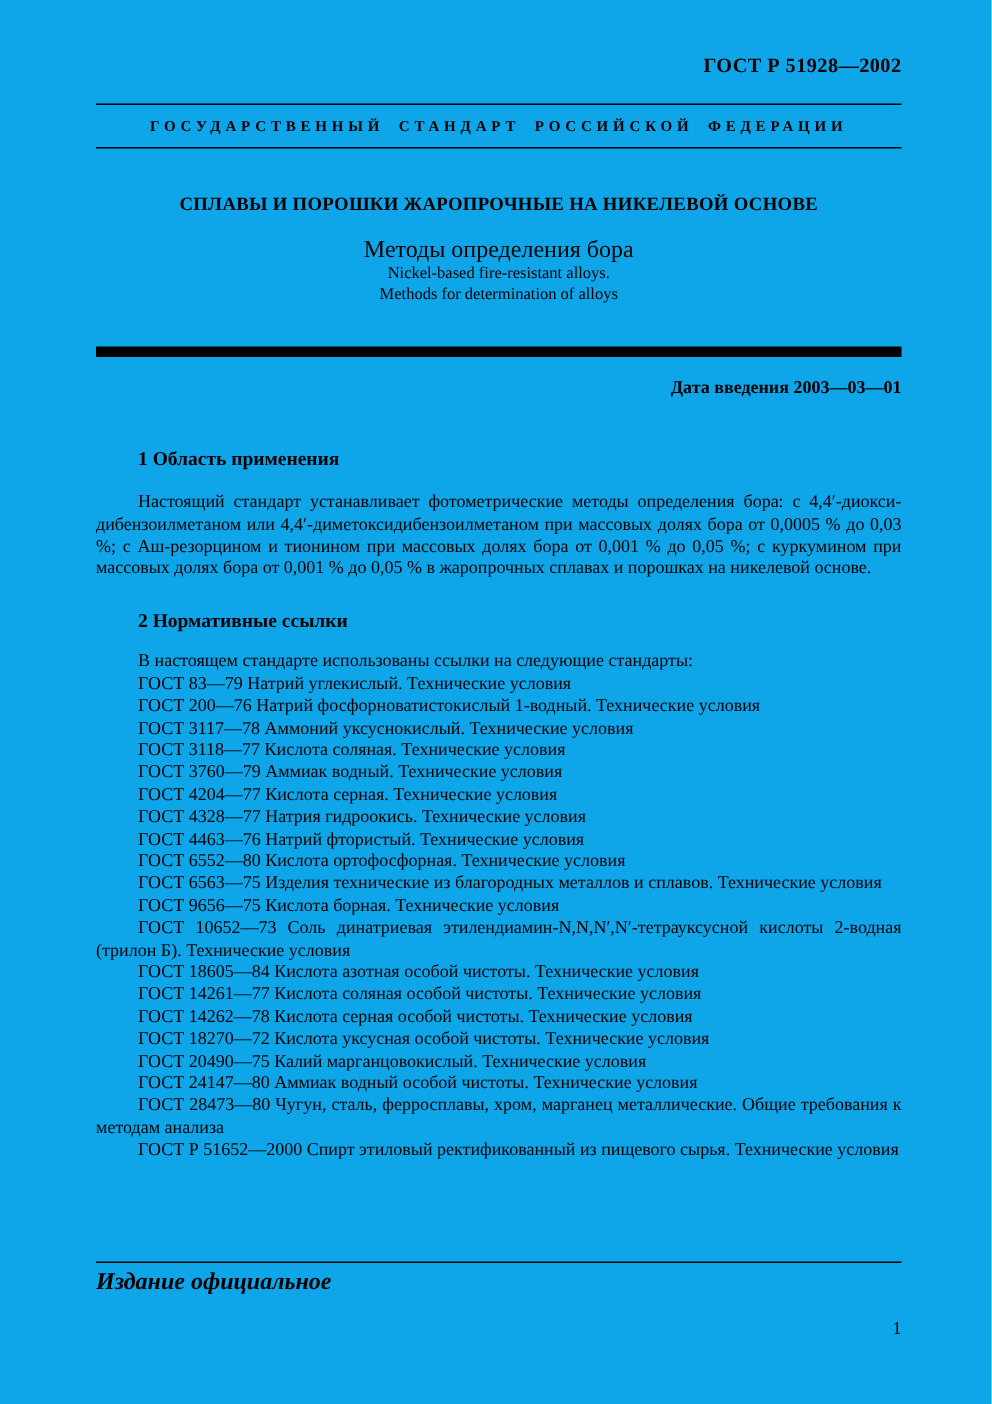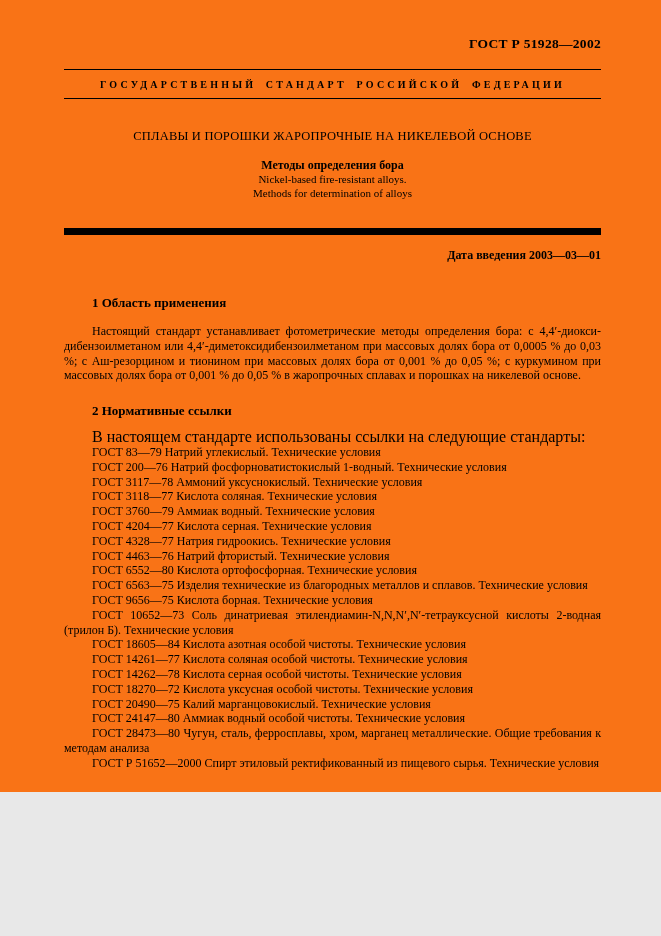--- a/index.html
+++ b/index.html
@@ -1,21 +1,21 @@
 <!DOCTYPE html>
 <html><head>
 <meta charset="utf-8">
 <style>
   * { box-sizing: border-box; }
   html, body { margin: 0; padding: 0; background: #e8e8e8; }
   .page {
     width: 661px;
-    height: 792px;
+    height: 936px;
     margin: 0 auto;
-    background: #f97316;
+    background: #0ea5e9;
     position: relative;
     font-family: "Liberation Serif", "DejaVu Serif", serif;
     color: #000;
     padding: 36px 60px 0 64px;
     overflow: hidden;
   }
   .gost-number {
     text-align: right;
     font-weight: bold;
     font-size: 13.5px;
@@ -31,29 +31,29 @@
     text-align: center;
     font-weight: bold;
     font-size: 10px;
     letter-spacing: 3.2px;
     word-spacing: 4px;
     margin: 9px 0 8px 0;
     white-space: nowrap;
   }
   .main-title {
     text-align: center;
-    font-weight: normal;
+    font-weight: bold;
     font-size: 12.5px;
     margin-top: 30px;
     letter-spacing: 0.2px;
   }
   .subtitle {
     text-align: center;
-    font-weight: bold;
-    font-size: 12px;
+    font-weight: normal;
+    font-size: 16px;
     margin-top: 14px;
   }
   .english-block {
     text-align: center;
     font-size: 11px;
     line-height: 13.5px;
   }
   .thick-bar {
     height: 7px;
     background: #000;
@@ -75,21 +75,21 @@
   .section-heading.second { margin-top: 20px; }
   .body-paragraph {
     margin: 13px 0 0 0;
     font-size: 12px;
     line-height: 14.8px;
     text-align: justify;
     text-indent: 28px;
   }
   .refs-intro {
     margin: 11px 0 0 0;
-    font-size: 16px;
+    font-size: 12px;
     line-height: 14.8px;
     text-indent: 28px;
   }
   .ref-item {
     margin: 0;
     font-size: 12px;
     line-height: 14.8px;
     text-align: justify;
     text-indent: 28px;
   }

